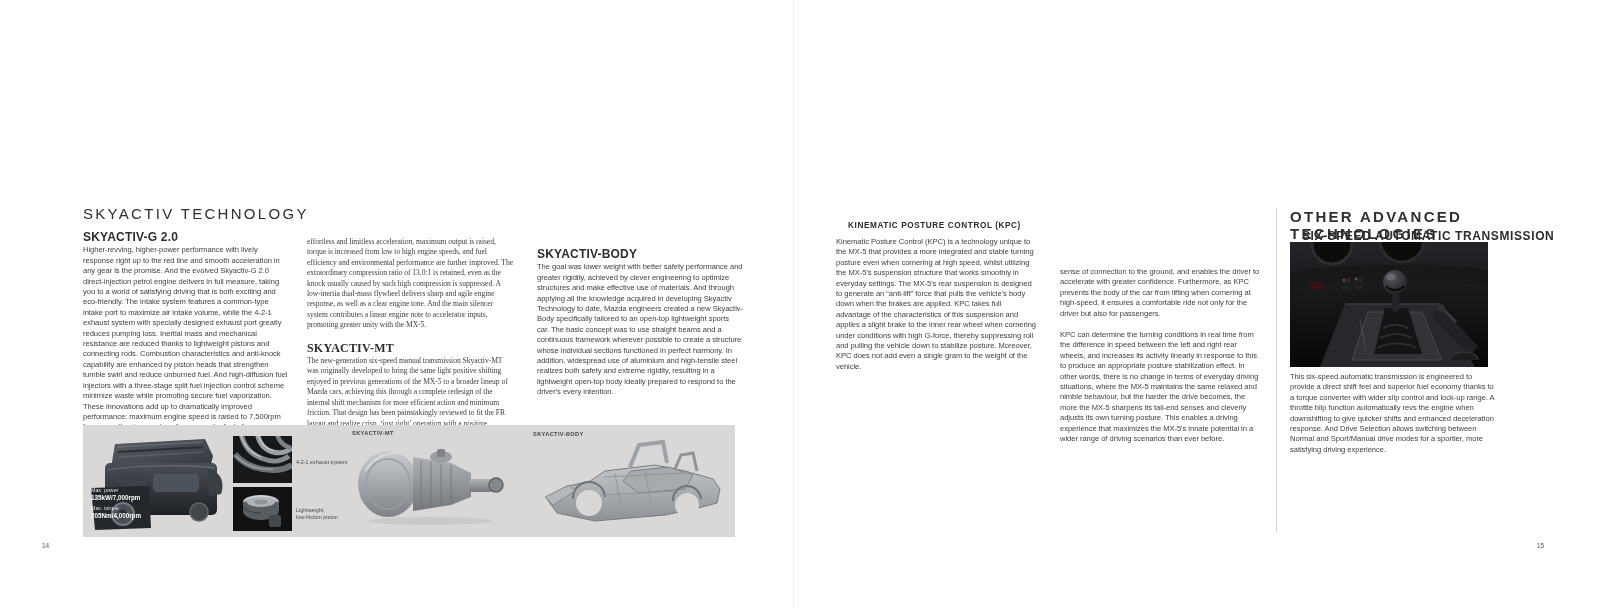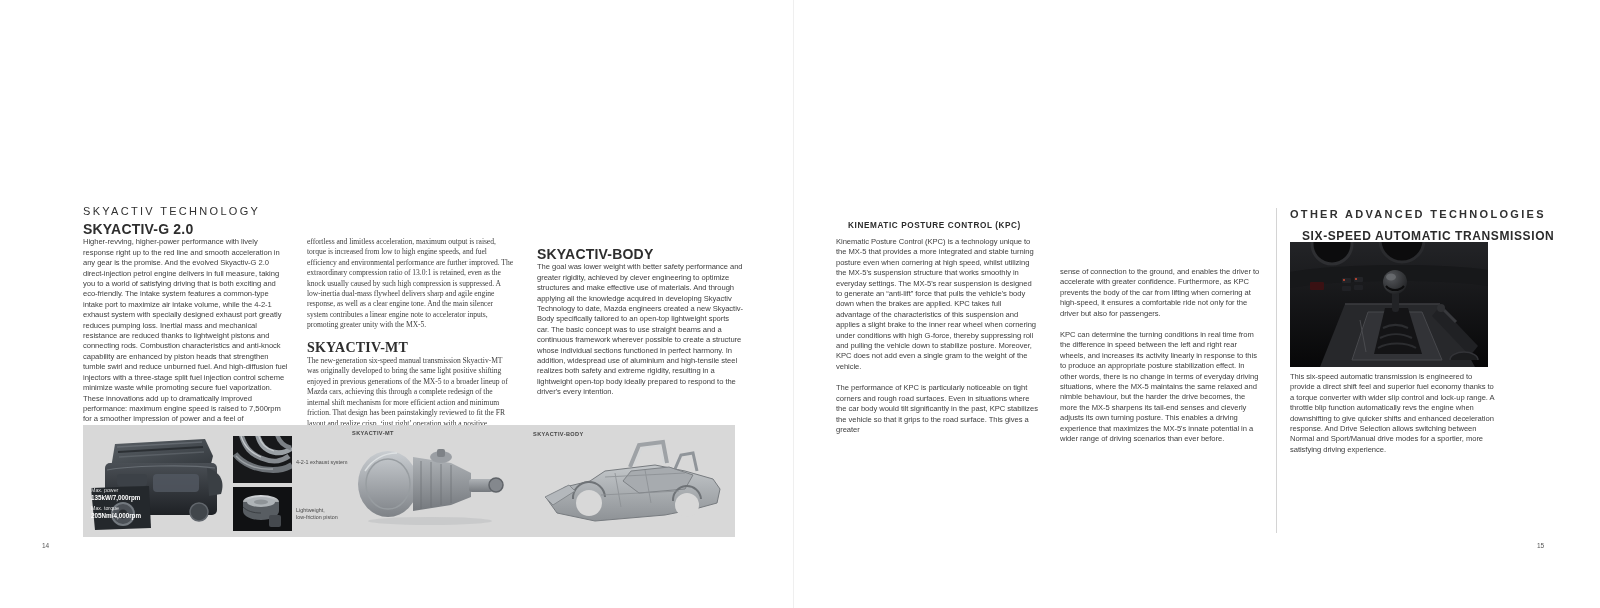--- a/index.html
+++ b/index.html
@@ -4,32 +4,32 @@
 <style>
   html,body{margin:0;padding:0;}
   body{
     width:1600px;height:608px;position:relative;overflow:hidden;
     background:#ffffff;
     font-family:"Liberation Sans", sans-serif;
   }
   .abs{position:absolute;}
   
   .section-title{
-    font-size:11px;letter-spacing:2.3px;color:#303030;font-weight:normal;
+    font-size:15px;letter-spacing:2.3px;color:#303030;font-weight:normal;
   }
   .sub-head{
     font-size:8.2px;font-weight:bold;letter-spacing:.6px;color:#2c2c2c;padding-left:12px;
   }
   
   .col{
     width:206px;color:#414141;font-size:7.6px;line-height:10.4px;
     text-align:left;letter-spacing:-0.05px;
   }
   .col h4{
-    margin:0 0 3px 0;font-size:14px;color:#2e2e2e;letter-spacing:.2px;
+    margin:8px 0 3px 0;font-size:12px;color:#2e2e2e;letter-spacing:.2px;
   }
   .col p{margin:0 0 10px 0;}
   
   .banner{
     left:83px;top:425px;width:652px;height:112px;background:#d8d8d8;
   }
   .banner .cap{
     position:absolute;font-size:5.4px;line-height:6.6px;color:#4a4a4a;
   }
   .banner .cap-bold{
@@ -201,21 +201,20 @@
     </svg>
   </div>
 </div>
 
 <div class="abs page-num" style="left:42px;top:542px;">14</div>
 
 <div class="abs sub-head" style="left:836px;top:221px;">KINEMATIC POSTURE CONTROL (KPC)</div>
 
 <div class="abs col" style="left:836px;top:237px;width:202px;">
   <p>Kinematic Posture Control (KPC) is a technology unique to the MX-5 that provides a more integrated and stable turning posture even when cornering at high speed, whilst utilizing the MX-5's suspension structure that works smoothly in everyday settings. The MX-5's rear suspension is designed to generate an “anti-lift” force that pulls the vehicle's body down when the brakes are applied. KPC takes full advantage of the characteristics of this suspension and applies a slight brake to the inner rear wheel when cornering under conditions with high G-force, thereby suppressing roll and pulling the vehicle down to stabilize posture. Moreover, KPC does not add even a single gram to the weight of the vehicle.</p>
-  <p style="margin-top:11px;">The performance of KPC is particularly noticeable on tight corners and rough road surfaces. Even in situations where the car body would tilt significantly in the past, KPC stabilizes the vehicle so that it grips to the road surface. This gives a greater</p>
 </div>
 
 <div class="abs col" style="left:1060px;top:237px;width:202px;margin-top:30px;">
   <p>sense of connection to the ground, and enables the driver to accelerate with greater confidence. Furthermore, as KPC prevents the body of the car from lifting when cornering at high-speed, it ensures a comfortable ride not only for the driver but also for passengers.</p>
   <p style="margin-top:11px;">KPC can determine the turning conditions in real time from the difference in speed between the left and right rear wheels, and increases its activity linearly in response to this to produce an appropriate posture stabilization effect. In other words, there is no change in terms of everyday driving situations, where the MX-5 maintains the same relaxed and nimble behaviour, but the harder the drive becomes, the more the MX-5 sharpens its tail-end senses and cleverly adjusts its own turning posture. This enables a driving experience that maximizes the MX-5's innate potential in a wider range of driving scenarios than ever before.</p>
 </div>
 
 <div class="abs vline" style="left:1276px;top:208px;height:325px;"></div>
 
 <div class="abs section-title" style="left:1290px;top:208px;font-weight:bold;">OTHER ADVANCED TECHNOLOGIES</div>

